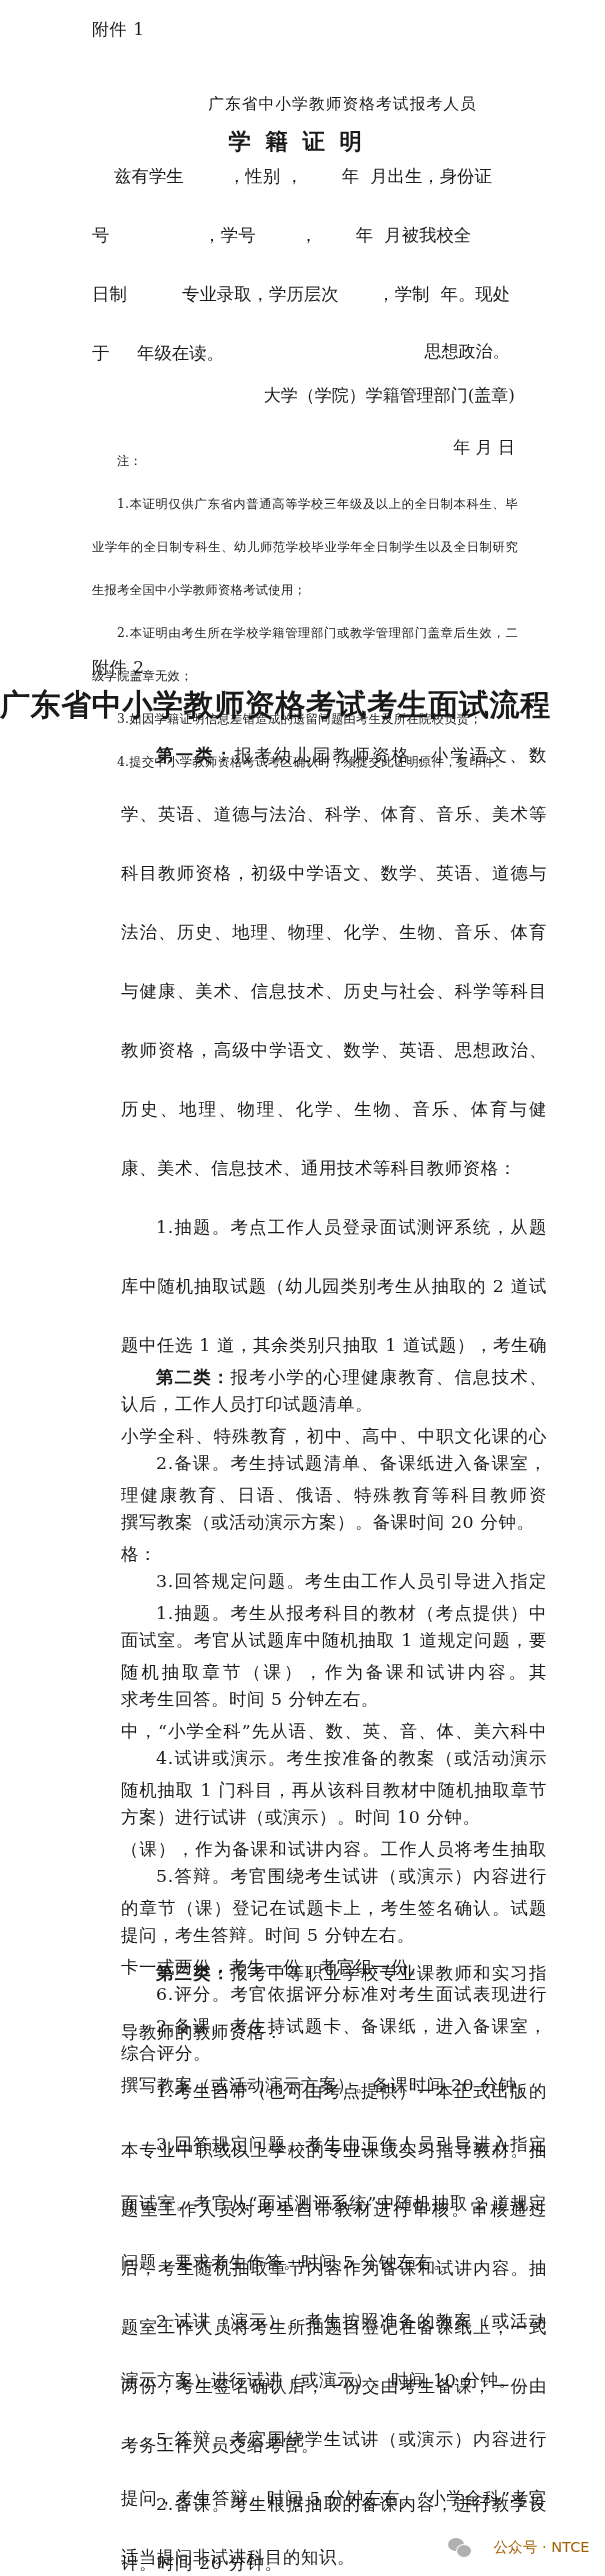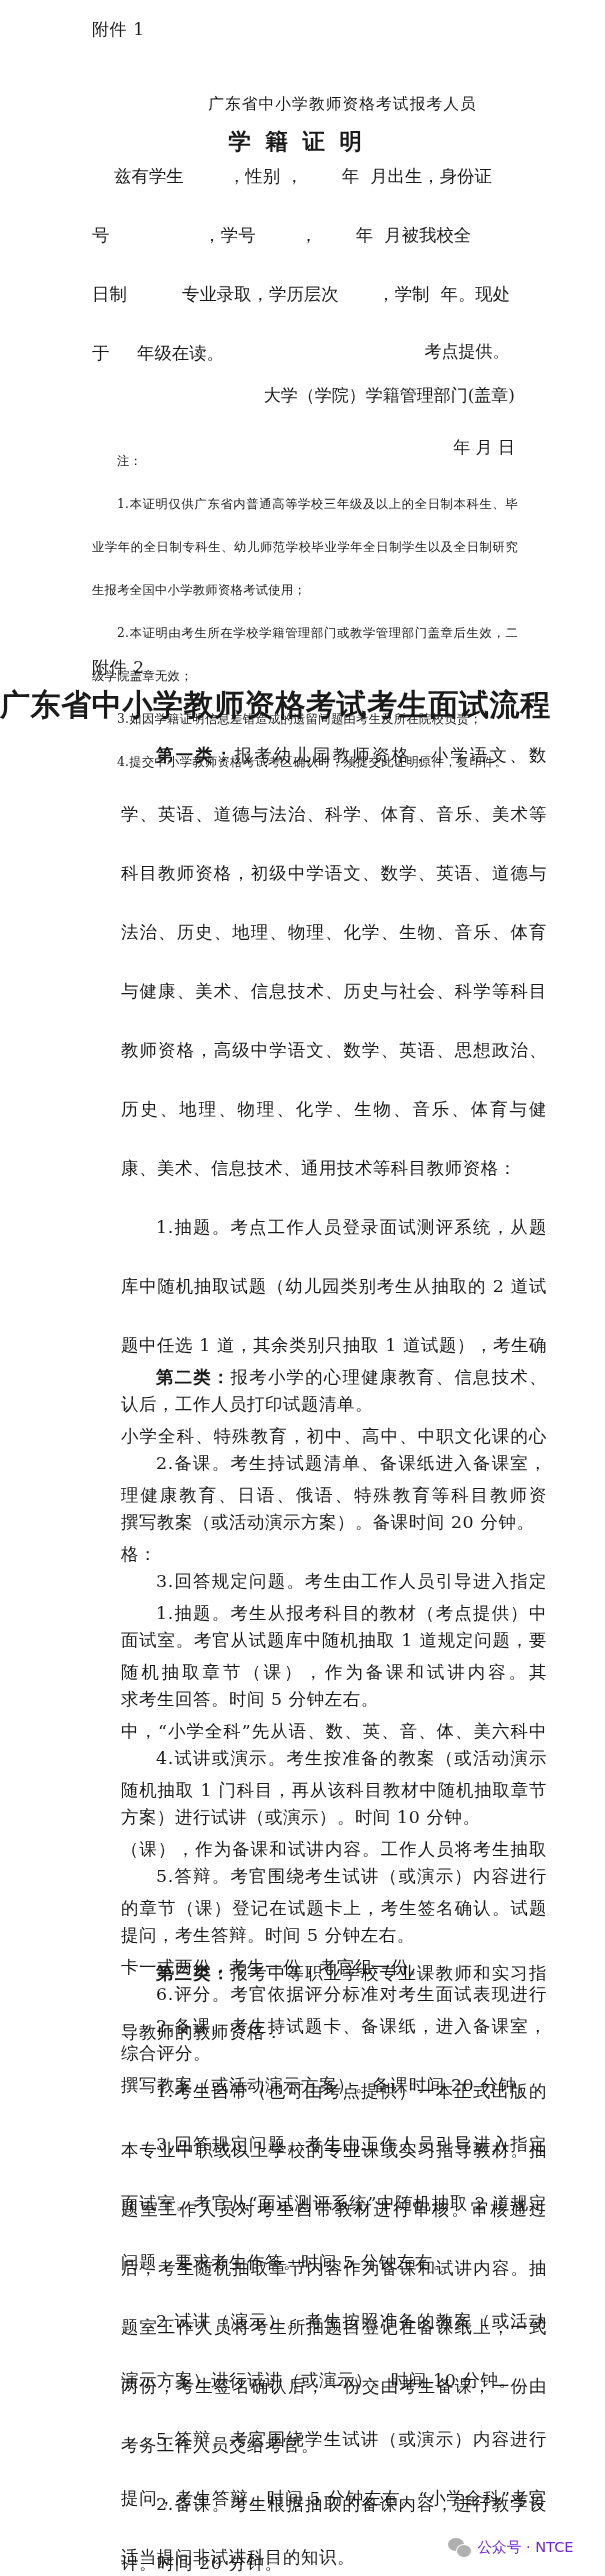--- a/index.html
+++ b/index.html
@@ -42,22 +42,22 @@
   }
   .notes p { margin: 0; }
   .main-title {
     left: 0; width: 479px; text-align: center;
     font-size: 30px; font-weight: bold; letter-spacing: 0.6px;
     font-family: "DejaVu Sans", "Liberation Sans", sans-serif;
   }
   .cat-label { font-weight: bold; font-family: "DejaVu Sans", "Liberation Sans", sans-serif; }
   .watermark {
     position: absolute; left: 448px; top: 2538px;
-    display: flex; align-items: center; gap: 6px;
-    color: #6d28d9; font-size: 14.6px;
+    display: flex; align-items: center; gap: 22px;
+    color: #a16207; font-size: 14.6px;
     font-family: "DejaVu Sans", "Liberation Sans", sans-serif;
   }
   .wechat-icon { width: 23.5px; height: 19px; position: relative; }
   .wechat-icon .b1 { position: absolute; left: 0; top: 0; width: 15.7px; height: 13.4px; border-radius: 50%; background: #b0b0b0; }
   .wechat-icon .b2 { position: absolute; left: 7.8px; top: 5.6px; width: 14.6px; height: 12.3px; border-radius: 50%; background: #b0b0b0; border: 1.1px solid #fff; }
 </style>
 </head>
 <body>
 
 <div class="page">
@@ -68,21 +68,21 @@
   <div class="abs cert-title" style="top:126px;">学籍证明</div>
 
   <div class="abs cert-lines" style="top:147px;">
     <span class="cert-line">    兹有学生        ，性别 ，       年  月出生，身份证</span>
     <span class="cert-line">号                 ，学号        ，       年  月被我校全</span>
     <span class="cert-line">日制          专业录取，学历层次       ，学制  年。现处</span>
     <span class="cert-line">于     年级在读。</span>
   </div>
 
   <div class="sign-block" style="top:322px;">
-    <div style="margin-right:5.6px;">考点提供。</div>
+    <div style="margin-right:5.6px;">思想政治。</div>
     <div style="line-height:28px;">大学（学院）学籍管理部门(盖章)</div>
     <div style="margin-top:21px; line-height:34px;">年    月    日</div>
   </div>
 
   <div class="notes" style="top:440px;">
     <p style="text-indent:25px;">注：</p>
     <p class="indent" style="text-indent:25px;">1.本证明仅供广东省内普通高等学校三年级及以上的全日制本科生、毕业学年的全日制专科生、幼儿师范学校毕业学年全日制学生以及全日制研究生报考全国中小学教师资格考试使用；</p>
     <p class="indent" style="text-indent:25px;">2.本证明由考生所在学校学籍管理部门或教学管理部门盖章后生效，二级学院盖章无效；</p>
     <p class="indent" style="text-indent:25px;">3.如因学籍证明信息差错造成的遗留问题由考生及所在院校负责；</p>
     <p class="indent" style="text-indent:25px;">4.提交中小学教师资格考试考区确认时，须提交此证明原件，复印件。</p>

